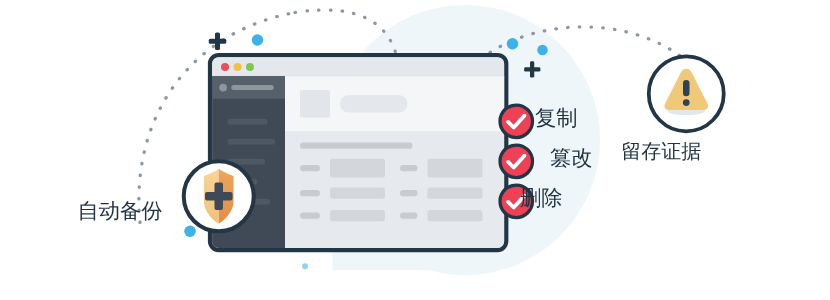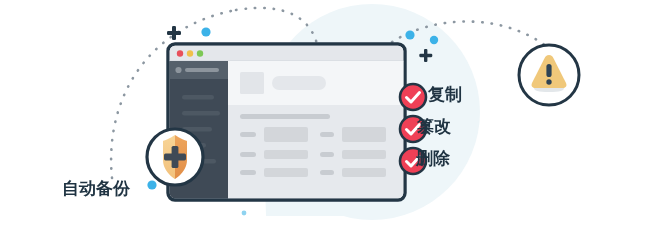--- a/index.html
+++ b/index.html
@@ -10,21 +10,20 @@
     width: 664px;
     height: 220px;
     background: #ffffff;
     font-family: "Liberation Sans", "DejaVu Sans", sans-serif;
     overflow: hidden;
   }
   #scene {
     position: relative;
     width: 636px;
     height: 220px;
-    font-weight: bold;
   }
   #scene svg.layer {
     position: absolute;
     left: 0;
     top: 0;
     width: 664px;
     height: 220px;
   }
   .cn-label {
     position: absolute;
@@ -32,32 +31,32 @@
     font-size: 17px;
     line-height: 1;
     white-space: nowrap;
     font-family: "Liberation Sans", "DejaVu Sans", sans-serif;
   }
   .cn-label.small {
     font-size: 16px;
   }
   #label-backup {
     left: 62px;
-    top: 180px;
+    top: 160px;
   }
   #label-evidence {
     left: 497px;
     top: 114px;
   }
   #label-copy {
     left: 428px;
     top: 86px;
   }
   #label-tamper {
-    left: 417px;
+    left: 440px;
     top: 118px;
   }
   #label-delete {
     left: 416px;
     top: 150px;
   }
 </style>
 </head>
 <body>
 
@@ -195,14 +194,15 @@
   </svg>
 
   <div class="cn-label" id="label-copy">复制</div>
 
   <div class="cn-label" id="label-tamper">篡改</div>
 
   <div class="cn-label" id="label-delete">删除</div>
 
   <div class="cn-label" id="label-backup">自动备份</div>
 
+  <div class="cn-label small" id="label-evidence">留存证据</div>
 
 </div>
 
 </body></html>

